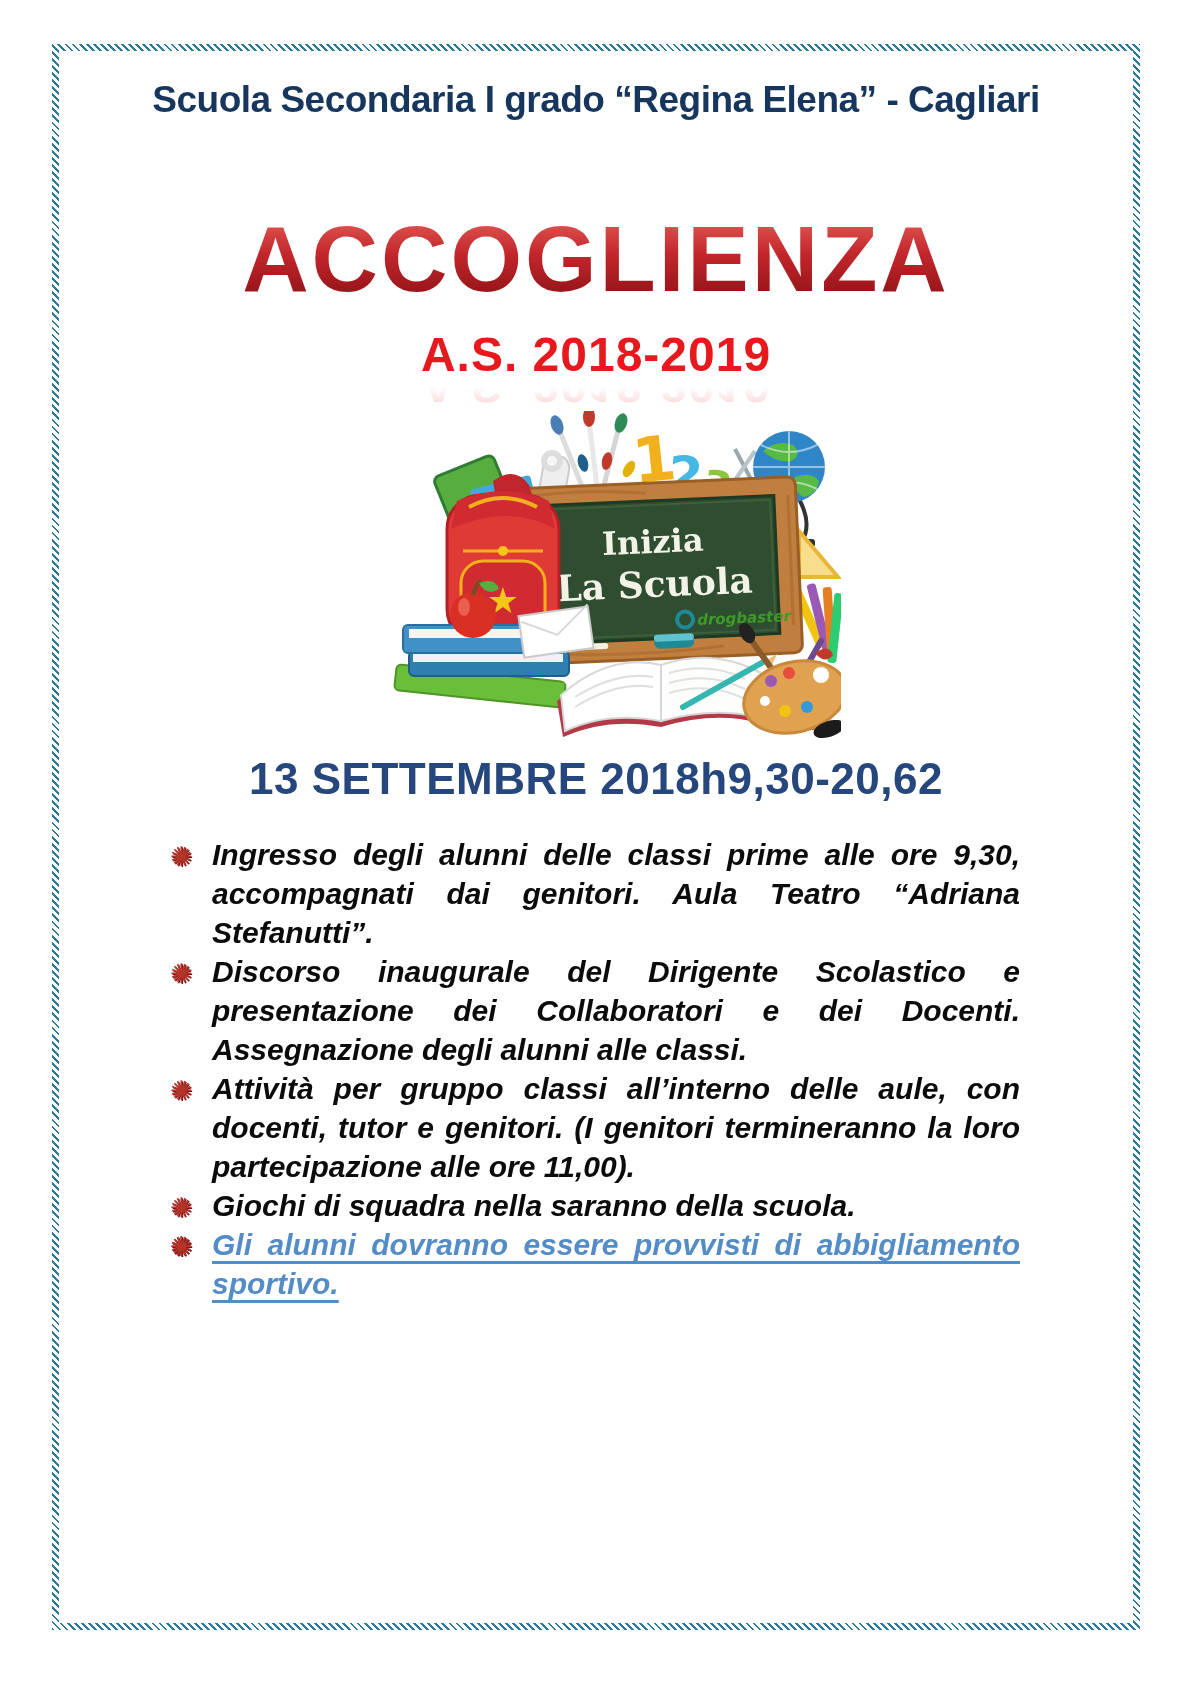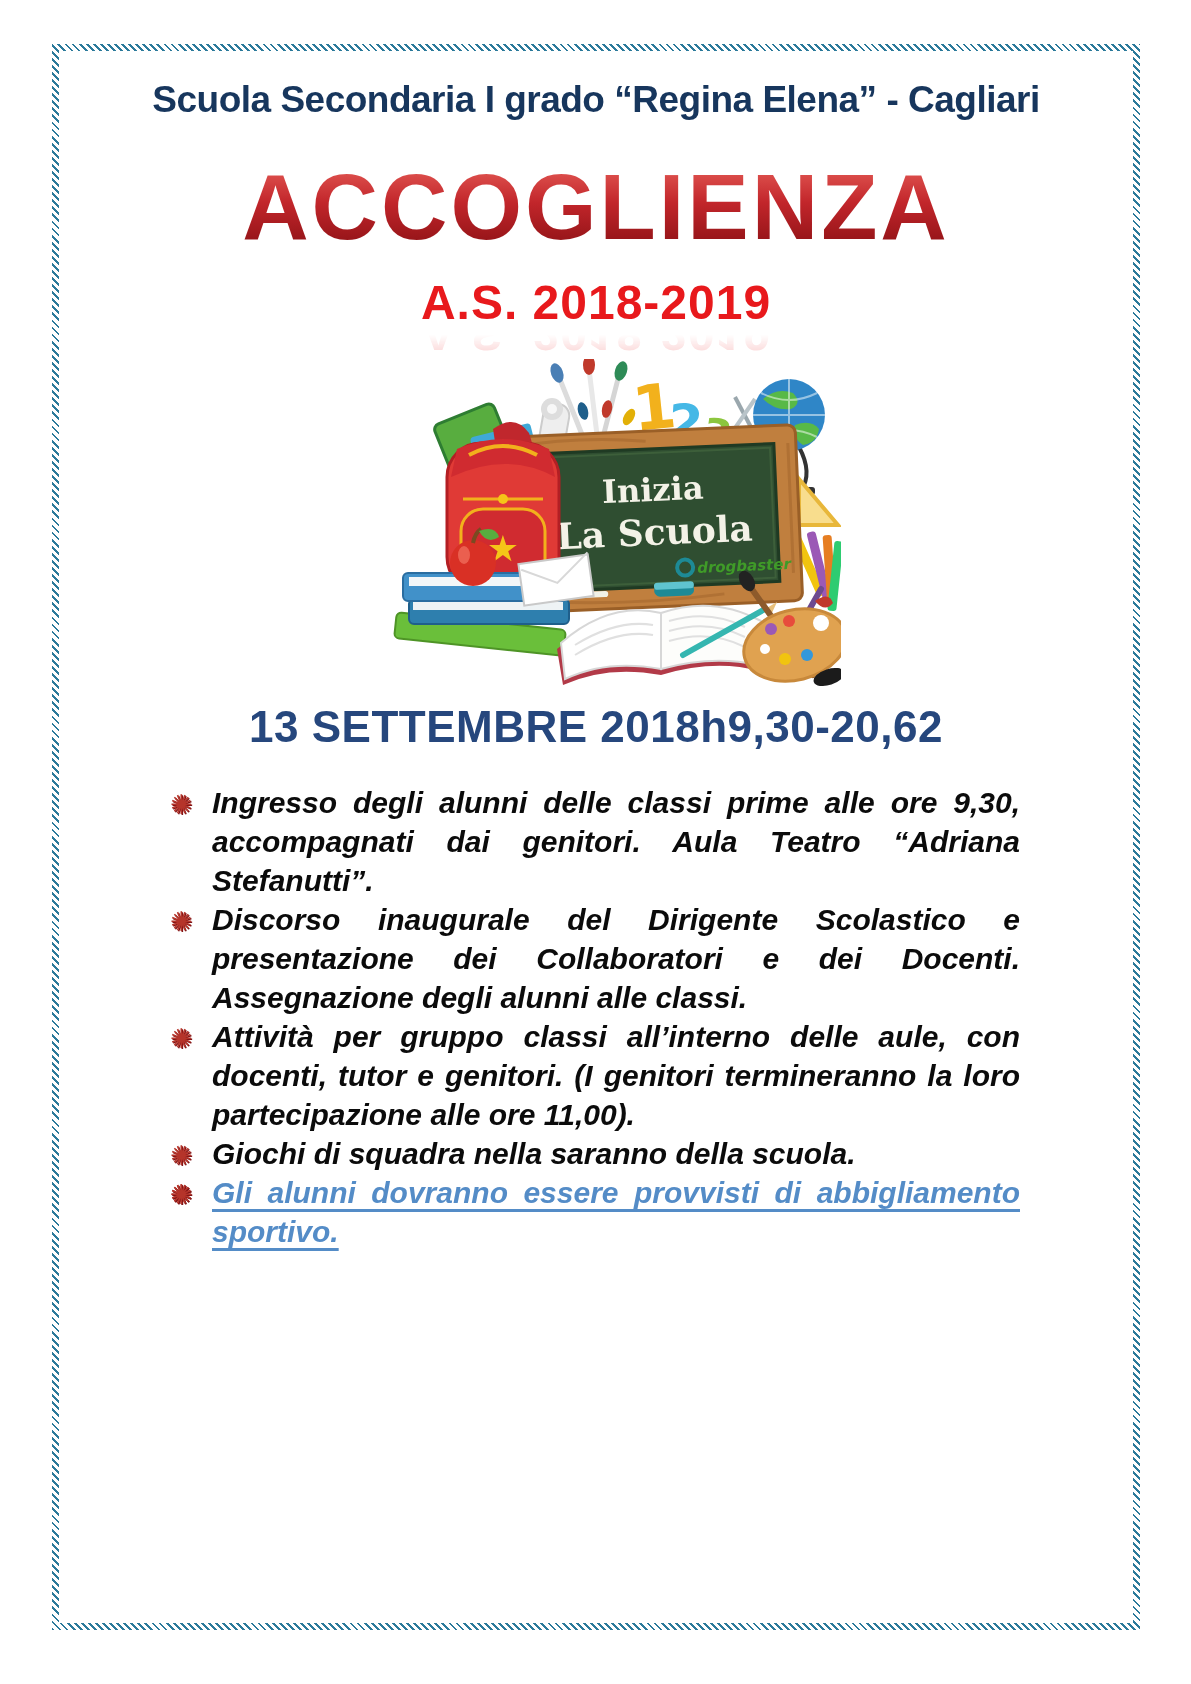--- a/index.html
+++ b/index.html
@@ -11,21 +11,21 @@
   .content{position:relative;width:100%;height:100%;text-align:center;}
 
   .school-header{padding-top:28px;font-size:37px;font-weight:700;color:#17365d;
                  letter-spacing:-0.5px;}
 
   .outlined{position:relative;display:inline-block;line-height:1;}
   .outlined::before{content:attr(data-text);position:absolute;left:0;top:0;width:100%;
                     -webkit-text-stroke:9px #ffffff;z-index:-1;
                     text-shadow:5px 7px 6px rgba(110,110,110,.55);}
 
-  .main-title-wrap{margin-top:40px;}
+  .main-title-wrap{margin-top:92px;}
   .main-title{font-size:92px;font-weight:800;letter-spacing:3px;color:#b91d22;}
   @supports (-webkit-background-clip:text){
     .main-title{background:linear-gradient(180deg,#e05450 8%,#c2262b 45%,#8f1216 95%);
                 -webkit-background-clip:text;background-clip:text;color:transparent;}
   }
 
   .subtitle-wrap{margin-top:26px;line-height:1;text-align:center;}
   .subtitle{display:block;font-size:48px;font-weight:700;color:#e8191c;letter-spacing:1px;}
   .subtitle-reflection{display:block;font-size:48px;font-weight:700;color:#e8191c;letter-spacing:1px;
       transform:scaleY(-1);opacity:.25;height:30px;overflow:hidden;

